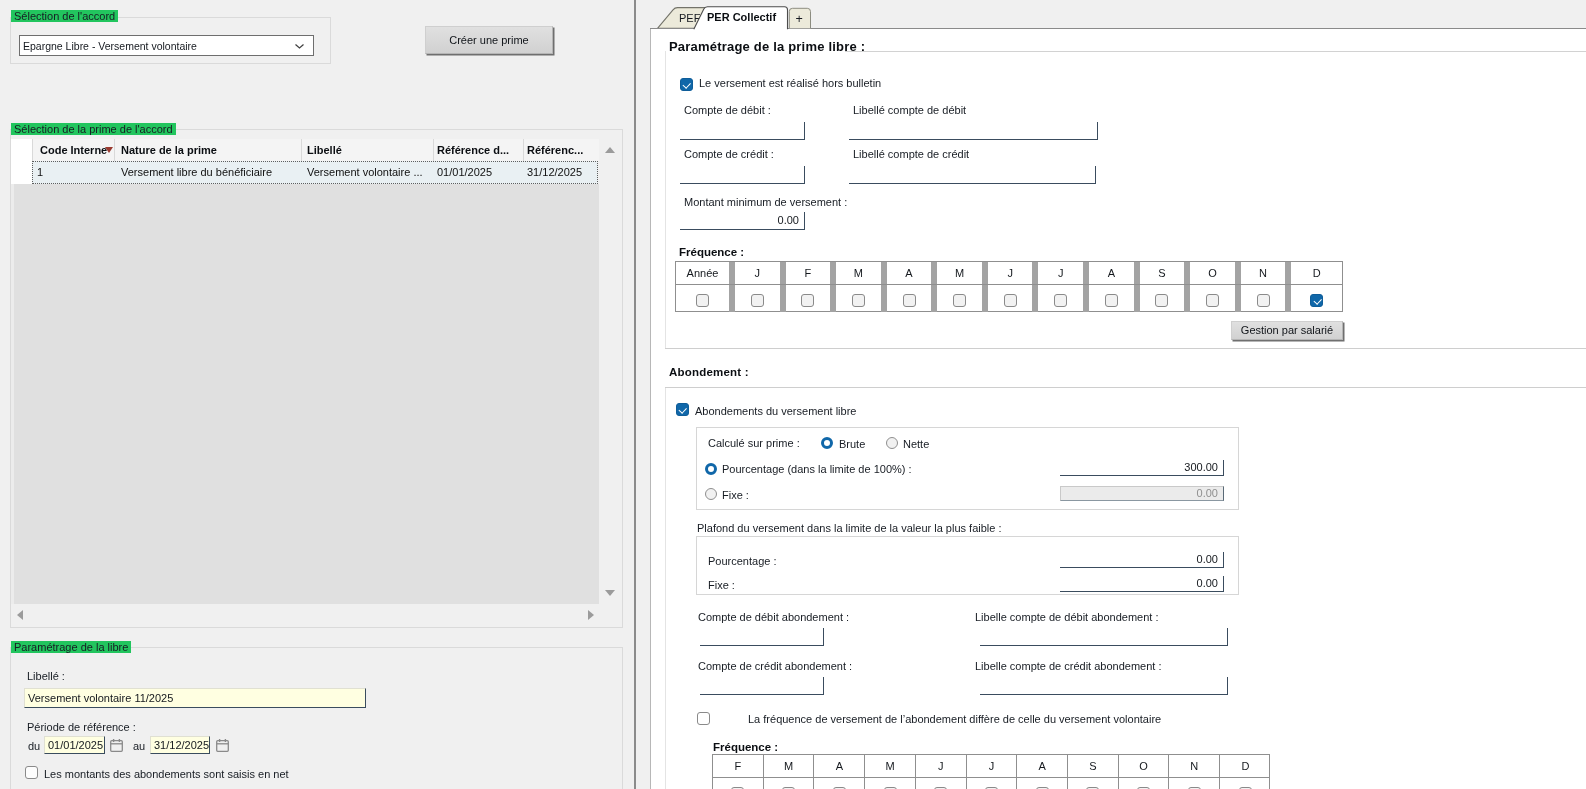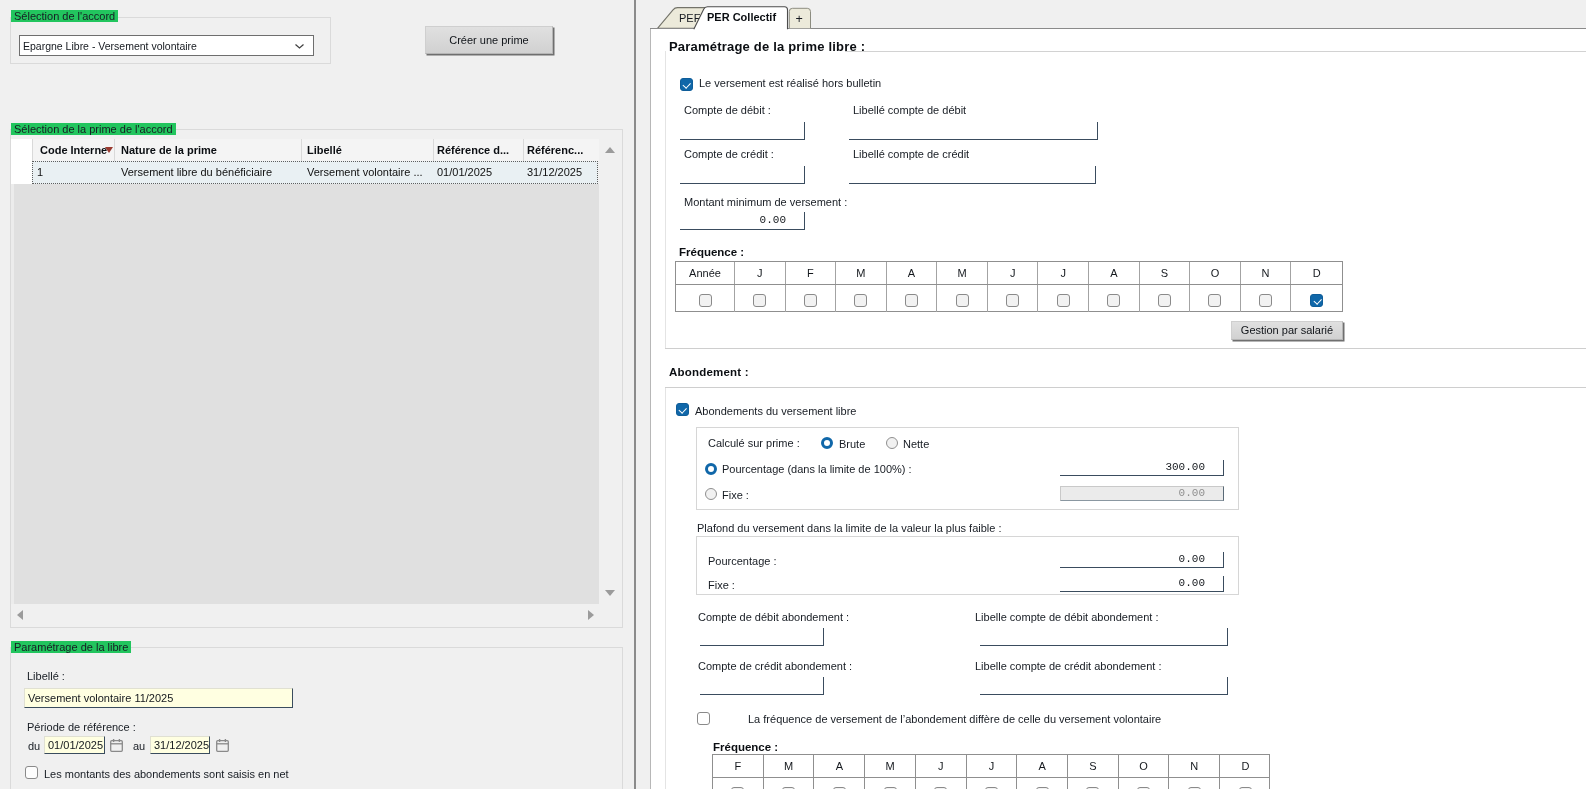--- a/index.html
+++ b/index.html
@@ -1,21 +1,21 @@
 <!DOCTYPE html>
 <html><head><meta charset="utf-8">
 <style>
   html,body{margin:0;padding:0;}
   body{width:1586px;height:789px;overflow:hidden;position:relative;background:#f0f0f0;
        font-family:"Liberation Sans",sans-serif;font-size:11px;color:#15191f;}
   .abs{position:absolute;}
   .lbl{position:absolute;white-space:nowrap;font-size:11px;line-height:12px;color:#171c23;}
   .b{font-weight:bold;}
   .fld{position:absolute;height:16px;border-bottom:1px solid #3a4c5e;border-right:1px solid #3a4c5e;box-sizing:border-box;}
-  .num{font-size:11px;text-align:right;padding-right:18px;line-height:15px;color:#14181d;font-family:Liberation Mono, monospace;}
+  .num{font-size:11px;text-align:right;padding-right:5px;line-height:15px;color:#14181d;}
   .cb{position:absolute;width:13px;height:13px;border:1px solid #8a8a8a;border-radius:3px;background:#fdfdfd;box-sizing:border-box;}
   .cb.on{background:#1067a9;border-color:#0e5d99;}
   .cb.on::after{content:'';position:absolute;left:2.4px;top:2.6px;width:6.4px;height:3.6px;
       border-left:1.6px solid #fff;border-bottom:1.6px solid #fff;transform:rotate(-47deg);}
   .rad{position:absolute;width:12px;height:12px;border-radius:50%;box-sizing:border-box;}
   .rad.on{border:3.6px solid #1067a9;background:#fff;}
   .rad.off{border:1px solid #8f8f8f;background:#f1f1f1;}
   .grp{position:absolute;border:1px solid #dadada;}
   .glab{position:absolute;background:#22c55e;padding:0 3px;white-space:nowrap;font-size:11px;line-height:12px;color:#171c23;}
   .hline{position:absolute;height:1px;background:#d2d2d2;}
@@ -68,21 +68,21 @@
 <div class="arr" style="left:605px;top:147px;border-left:5px solid transparent;border-right:5px solid transparent;border-bottom:6px solid #9b9b9b;"></div>
 <div class="arr" style="left:605px;top:590px;border-left:5px solid transparent;border-right:5px solid transparent;border-top:6px solid #9b9b9b;"></div>
 
 <div class="abs" style="left:11px;top:604px;width:609px;height:21px;background:#f0f0f0;"></div>
 <div class="arr" style="left:17px;top:610px;border-top:5px solid transparent;border-bottom:5px solid transparent;border-right:6px solid #9b9b9b;"></div>
 <div class="arr" style="left:588px;top:610px;border-top:5px solid transparent;border-bottom:5px solid transparent;border-left:6px solid #9b9b9b;"></div>
 
 <div class="grp" style="left:10px;top:647px;width:611px;height:150px;"></div>
 <div class="glab" style="left:11px;top:641px;">Paramétrage de la libre</div>
 <div class="lbl" style="left:27px;top:670px;">Libellé :</div>
-<div class="abs" style="left:24px;top:688px;width:269px;height:20px;background:#ffffe1;box-sizing:border-box;border:1px solid #e0e0d2;border-right:1.4px solid #3a4c5e;border-bottom:1.4px solid #3a4c5e;">
+<div class="abs" style="left:24px;top:688px;width:342px;height:20px;background:#ffffe1;box-sizing:border-box;border:1px solid #e0e0d2;border-right:1.4px solid #3a4c5e;border-bottom:1.4px solid #3a4c5e;">
   <div style="position:absolute;left:3px;top:3px;font-size:11px;color:#14181d;white-space:nowrap;">Versement volontaire 11/2025</div>
 </div>
 <div class="lbl" style="left:27px;top:721px;">Période de référence :</div>
 <div class="lbl" style="left:28px;top:740px;">du</div>
 <div class="abs" style="left:44px;top:736px;width:61px;height:18px;background:#ffffe1;box-sizing:border-box;border:1px solid #e0e0d2;border-right:1.4px solid #3a4c5e;border-bottom:1.4px solid #3a4c5e;">
   <div style="position:absolute;left:3px;top:2px;font-size:11px;color:#14181d;">01/01/2025</div>
 </div>
 <svg class="abs" style="left:110px;top:739px;" width="13" height="13" viewBox="0 0 13 13">
     <rect x="0.7" y="1.7" width="11.6" height="10.6" rx="1" fill="none" stroke="#8a8a8a" stroke-width="1.3"></rect>
     <line x1="0.7" y1="4.8" x2="12.3" y2="4.8" stroke="#8a8a8a" stroke-width="1.3"></line>
@@ -193,21 +193,21 @@
       </div>
       <div class="fc k">
         <span class="kb"></span>
       </div>
       <div class="fc k" style="border-right:none;">
         <span class="kb on2"></span>
       </div>
   </div>
 </div>
 <style>
- .fc{flex:1;border-right:1px solid #a3a3a3;text-align:center;line-height:22px;font-size:11px;color:#14181d;box-sizing:border-box;flex:0 0 50.58px;}
+ .fc{flex:1;border-right:6px solid #a3a3a3;text-align:center;line-height:22px;font-size:11px;color:#14181d;box-sizing:border-box;flex:0 0 50.58px;}
  .fc.k{display:flex;align-items:flex-start;justify-content:center;}
  .fc.k .kb{margin-top:9px;}
  .kb{width:13px;height:13px;border:1px solid #8a8a8a;border-radius:3px;background:#f2f2f2;box-sizing:border-box;position:relative;}
  .kb.on2{background:#1067a9;border-color:#0e5d99;}
  .kb.on2::after{content:'';position:absolute;left:2.4px;top:2.6px;width:6.4px;height:3.6px;border-left:1.6px solid #fff;border-bottom:1.6px solid #fff;transform:rotate(-47deg);}
 </style>
 
 <div class="btn" style="left:1231px;top:321px;width:112px;height:19px;line-height:17px;">Gestion par salarié</div>
 
 <div class="lbl b" style="left:669px;top:366px;font-size:11.5px;letter-spacing:0.2px;color:#0b0e12;">Abondement&nbsp;:</div>

